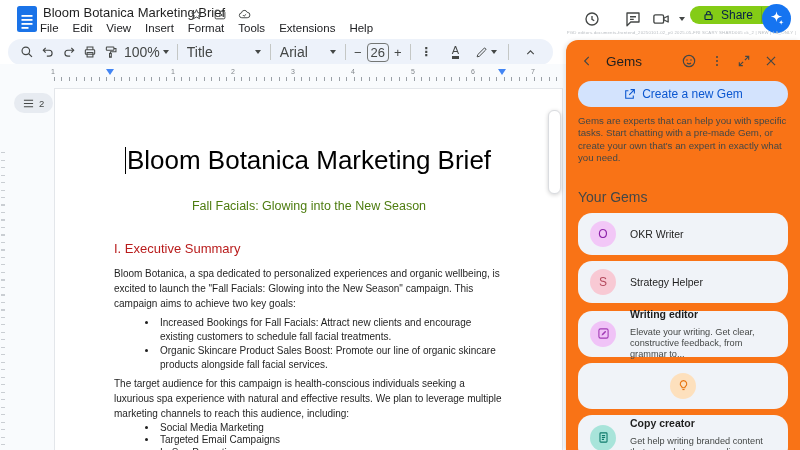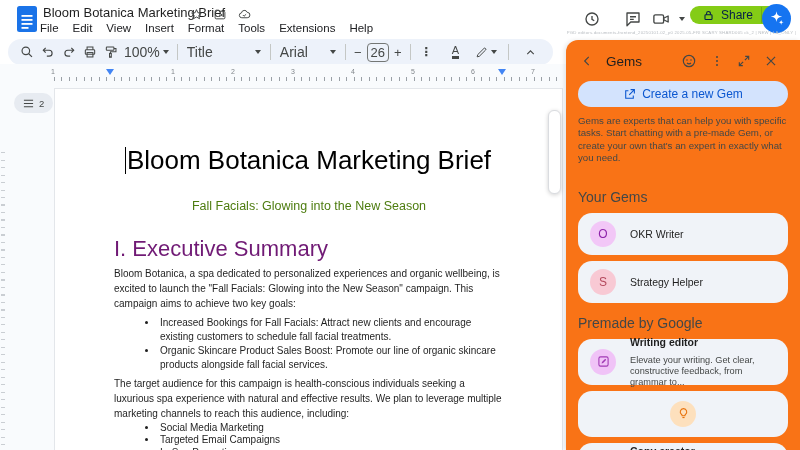--- a/index.html
+++ b/index.html
@@ -51,21 +51,21 @@
   .page{position:absolute;left:54px;top:88px;width:509px;height:362px;background:#fff;border:1px solid #e3e6ea;border-bottom:none;box-sizing:border-box;}
   .scroll-thumb{position:absolute;left:548px;top:110px;width:11px;height:82px;background:#fff;
     border:1px solid #dadce0;border-radius:6px;box-shadow:0 1px 4px rgba(0,0,0,.18);}
 
   
   .doc-flow{position:absolute;left:114px;top:144px;width:390px;color:#1f1f1f;}
   .d-title{font-size:26px;line-height:33px;color:#000;text-align:center;white-space:nowrap;}
   .t-wrap{position:relative;display:inline-block;}
   .cursor{position:absolute;left:-2px;top:3px;width:1.5px;height:27px;background:#000;}
   .d-sub{margin-top:21px;font-size:12.5px;line-height:16px;color:#4d7c0f;text-align:center;}
-  .d-h1{margin-top:22px;font-size:22px;line-height:26px;color:#701a75;font-weight:400;}
+  .d-h1{margin-top:22px;font-size:13px;line-height:26px;color:#b91c1c;font-weight:400;}
   .d-p{margin-top:5px;font-size:10px;line-height:14.8px;}
   .doc-flow ul{margin:5px 0 0 0;padding-left:44px;font-size:10px;line-height:14px;}
   .doc-flow ul li{padding-left:2px;}
   ul.tight{margin-top:0;line-height:12.4px;}
 
   
   .panel{position:absolute;top:40px;left:566px;width:234px;height:410px;background:#f97316;
     border-top-left-radius:12px;box-shadow:-2px 0 4px rgba(0,0,0,.09);overflow:hidden;box-sizing:border-box;}
   .p-head{display:flex;align-items:center;padding:13px 22px 0 14px;}
   .p-title{font-size:13.5px;font-weight:500;color:#1f1f1f;margin-left:12px;}
@@ -315,21 +315,20 @@
     <span class="gname">OKR Writer</span>
   </div>
 
   <div class="gcard small">
     <div class="avatar" style="background:#f8c9d4;">
       <span class="ltr" style="color:#b4485c;">S</span>
     </div>
     <span class="gname">Strategy Helper</span>
   </div>
 
-  <div class="sec-lbl" style="margin-top:12px;">Premade by Google</div>
 
   <div class="gcard big first">
     <div class="avatar" style="background:#f0c3f7;">
       <svg width="13" height="13" viewBox="0 0 24 24" fill="none" stroke="#a13ab5" stroke-width="2">
         <rect x="3.5" y="3.5" width="17" height="17" rx="3"></rect>
           <path d="M8.5 15.5l.7-2.8 5-5a1.2 1.2 0 012.1 2.1l-5 5z" fill="#a13ab5" stroke="none"></path>
       </svg>
     </div>
     <div class="gtxt">
       <span class="gname">Writing editor</span>

